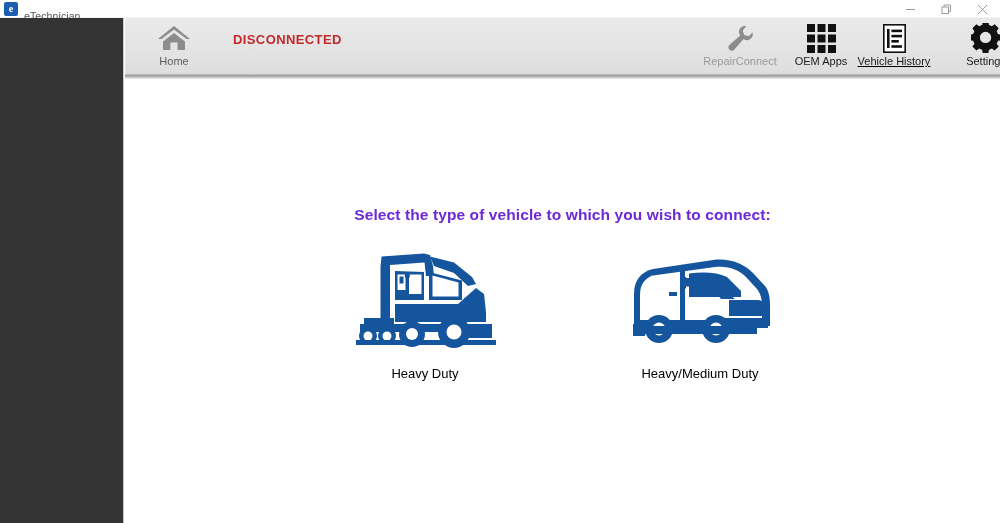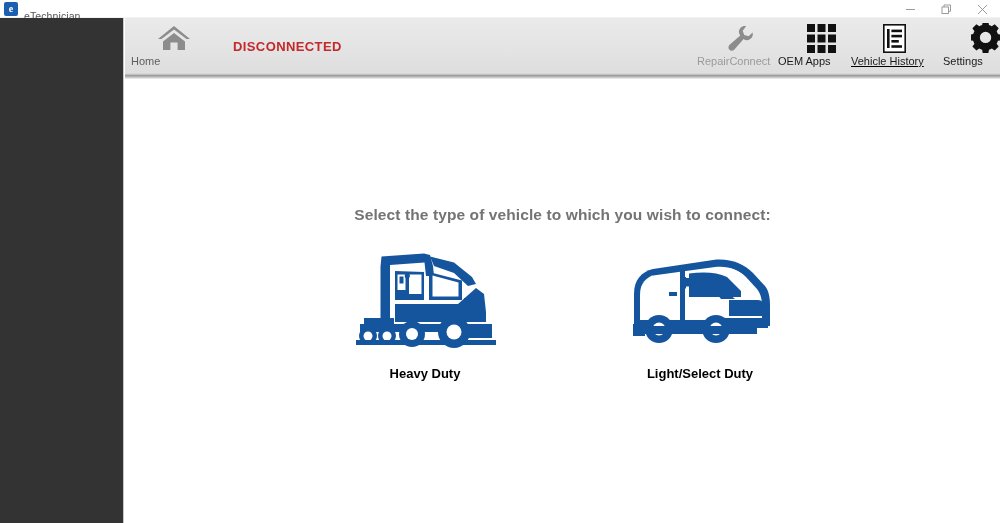--- a/index.html
+++ b/index.html
@@ -101,20 +101,21 @@
         #b5b5b5 62%, #dcdcdc 85%, #f4f4f4 100%);
   }
 
   .tb-item {
     position: absolute;
     top: 6px;
     width: 86px;
     height: 48px;
     display: flex;
     flex-direction: column;
+    align-items: center;
     justify-content: flex-start;
   }
   .tb-icon {
     height: 28px;
     display: flex;
     align-items: center;
     justify-content: center;
   }
   .tb-icon svg { display: block; }
   .tb-label {
@@ -128,21 +129,21 @@
   .tb-item.disabled .tb-label { color: #9a9a9a; }
 
   #tb-home { left: 6px; }
   #tb-repairconnect { left: 572px; }
   #tb-oemapps { left: 653px; }
   #tb-vehiclehistory { left: 726px; text-decoration: underline; }
   #tb-settings { left: 818px; }
 
   .status-text {
     position: absolute;
-    top: 21px; left: 108px;
+    top: 14px; left: 108px;
     font-size: 13px;
     font-weight: bold;
     color: #c4282b;
     letter-spacing: 0.4px;
     white-space: nowrap;
   }
 
   
   .content {
     position: absolute;
@@ -151,21 +152,21 @@
     height: 444px;
     background: #ffffff;
   }
   .heading {
     position: absolute;
     top: 127px; left: 0;
     width: 875px;
     text-align: center;
     font-size: 15.5px;
     font-weight: bold;
-    color: #737373;
+    color: #6d28d9;
     letter-spacing: 0.1px;
   }
   .choices {
     position: absolute;
     top: 168px; left: 0;
     width: 875px;
     display: flex;
     justify-content: center;
     gap: 70px;
   }
@@ -181,21 +182,21 @@
   .choice-art {
     height: 105px;
     display: flex;
     align-items: flex-end;
     justify-content: center;
   }
   .choice-art svg { display: block; }
   .choice-label {
     margin-top: 14px;
     font-size: 13px;
-    font-weight: bold;
+    font-weight: normal;
     color: #000000;
     white-space: nowrap;
   }
 </style>
 </head>
 <body>
 
 <div id="app">
 
   <div class="titlebar">
@@ -412,18 +413,18 @@
               <circle cx="34" cy="79" r="6.5" fill="#ffffff"></circle>
 
               <circle cx="91" cy="79" r="14"></circle>
               <circle cx="91" cy="79" r="6.5" fill="#ffffff"></circle>
 
               <path d="M18 76 L132 76 L132 84 L18 84 Z"></path>
               <path d="M8 74 L20 74 L20 86 L8 86 Z"></path>
             </g>
           </svg>
         </div>
-        <span class="choice-label">Light/Select Duty</span>
+        <span class="choice-label">Heavy/Medium Duty</span>
       </div>
 
     </div>
   </div>
 </div>
 
 </body></html>

